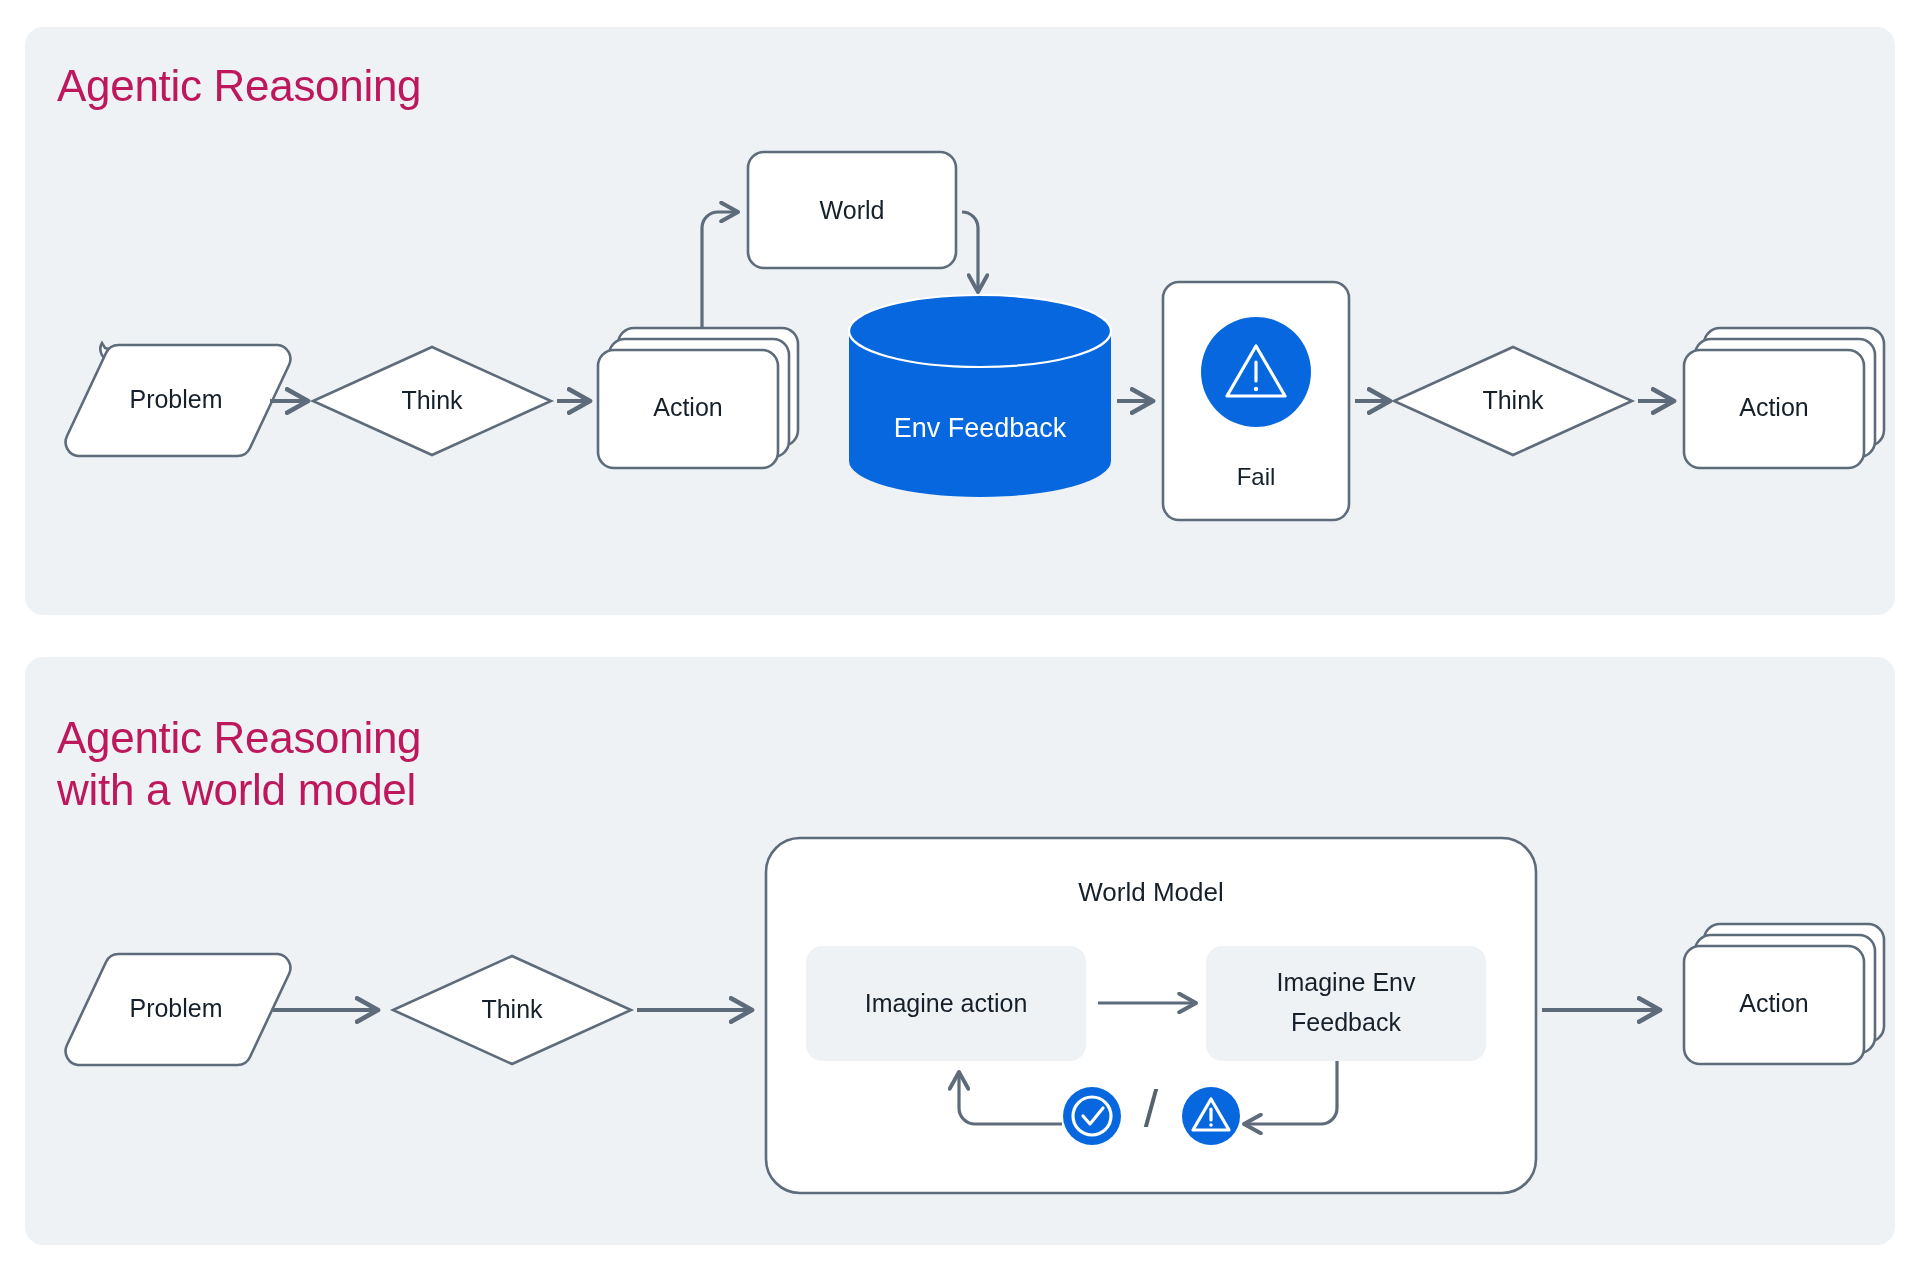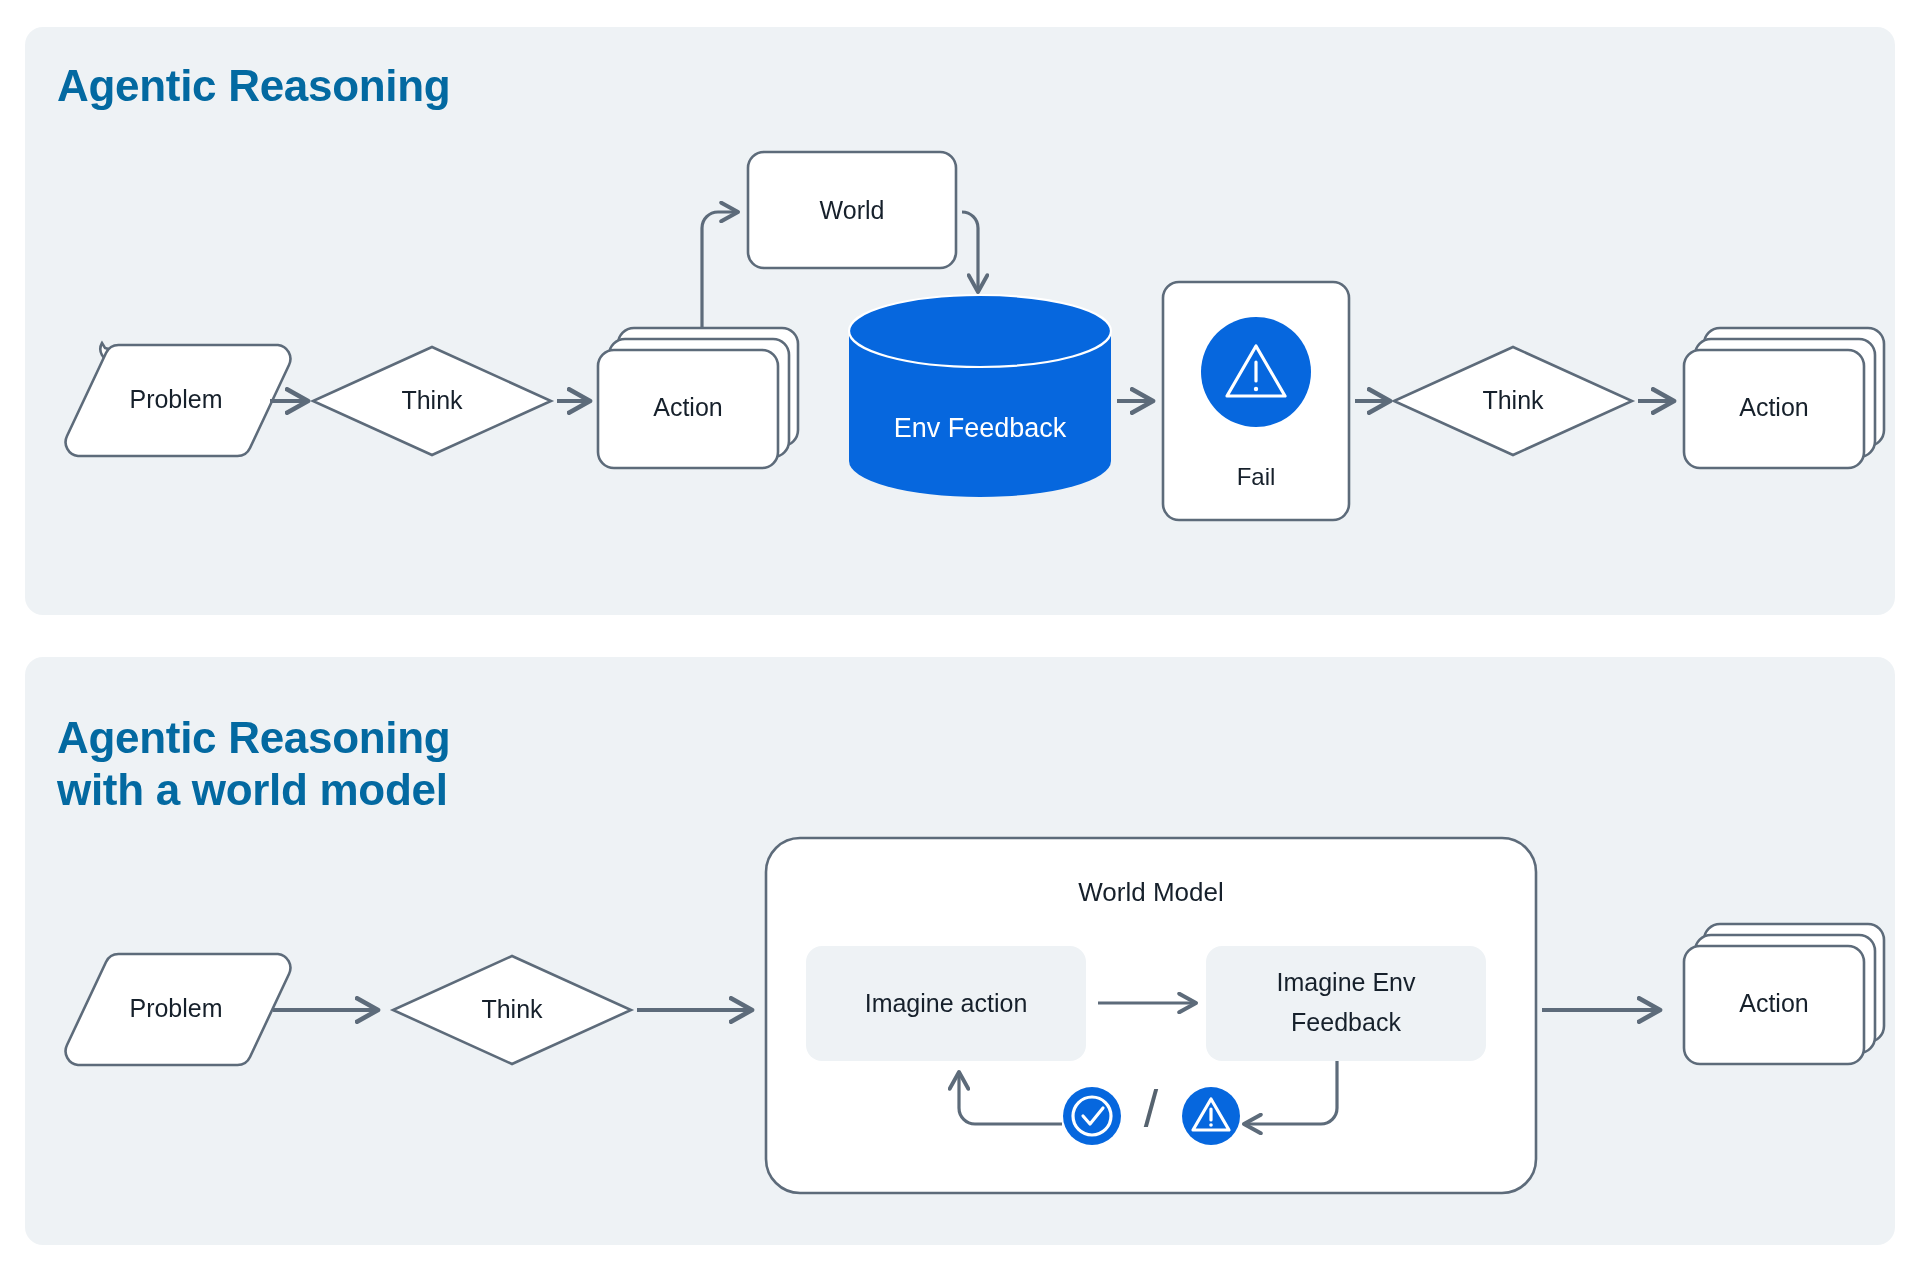--- a/index.html
+++ b/index.html
@@ -21,23 +21,23 @@
   .panel {
     position: absolute;
     background: #eef2f5;
     border-radius: 18px;
   }
   #panel-top    { left: 25px; top: 27px;  width: 1870px; height: 588px; }
   #panel-bottom { left: 25px; top: 657px; width: 1870px; height: 588px; }
 
   .panel-title {
     position: absolute;
-    color: #0369a1;
+    color: #be185d;
     font-size: 44px;
-    font-weight: 700;
+    font-weight: 400;
     letter-spacing: -0.3px;
     line-height: 1.18;
     white-space: pre-line;
   }
   #title-top    { left: 57px; top: 60px; }
   #title-bottom { left: 57px; top: 712px; }
 
   svg.flow {
     position: absolute;
     left: 0;

